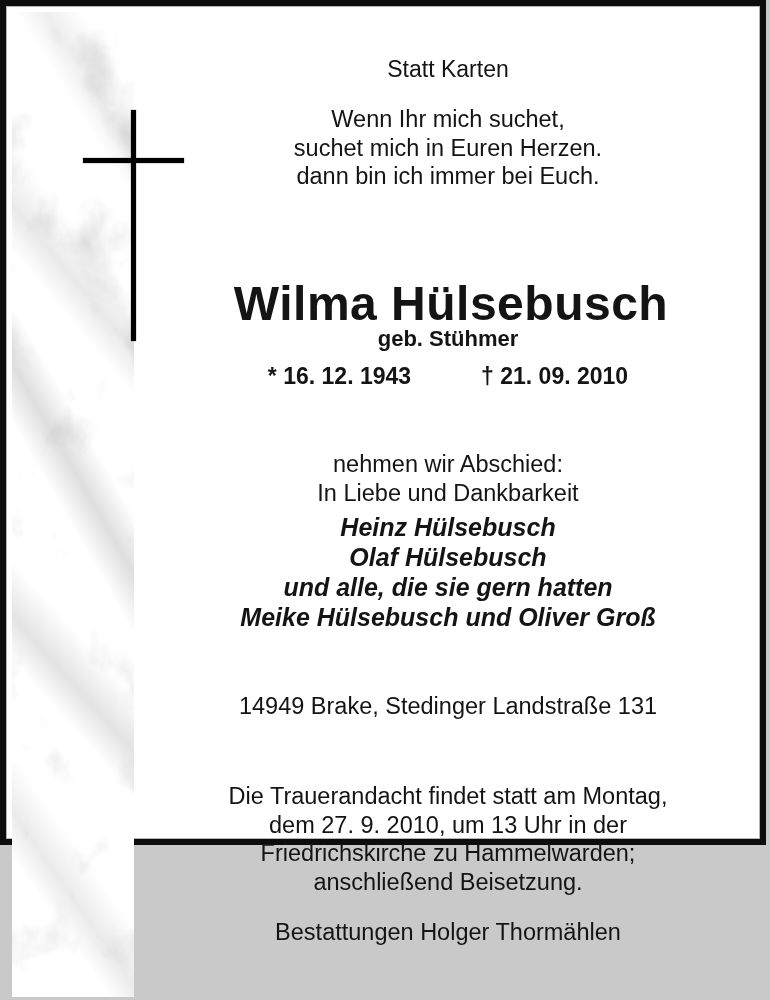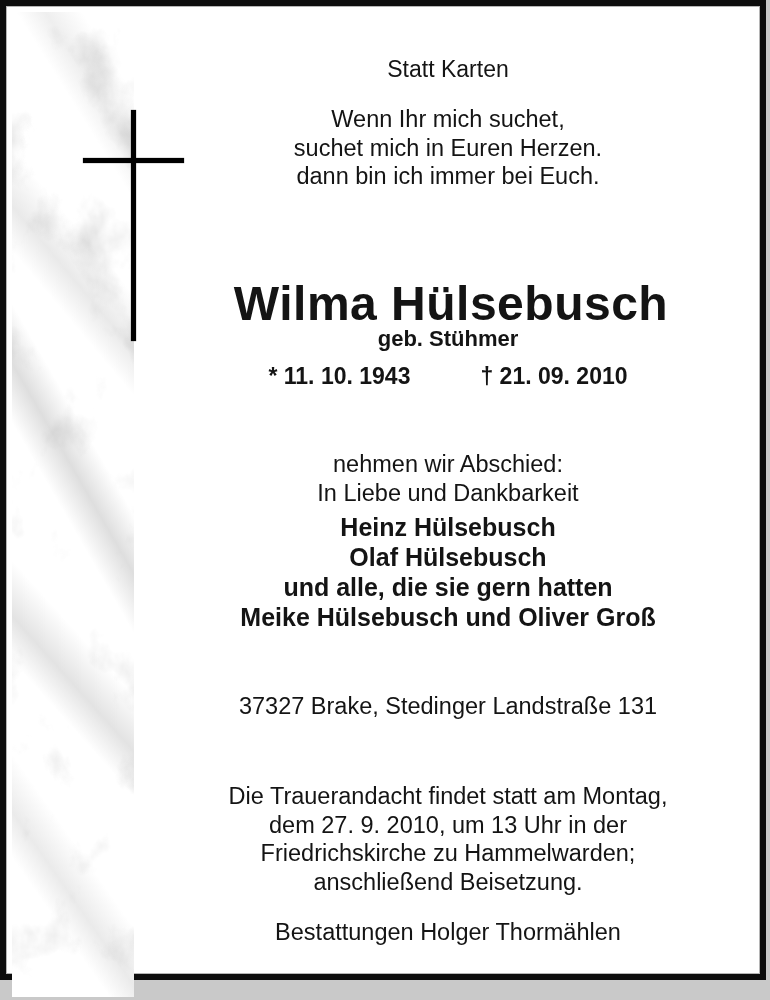--- a/index.html
+++ b/index.html
@@ -15,21 +15,21 @@
     background: #c9c9c9;
     font-family: "Liberation Sans", "DejaVu Sans", sans-serif;
     color: #141414;
   }
   
   .frame {
     position: absolute;
     left: 0;
     top: 0;
     width: 766px;
-    height: 980px;
+    height: 845px;
     box-sizing: border-box;
     border: 6px solid #0d0d0d;
     background: #ffffff;
     box-shadow: inset 0 0 0 1px rgba(120,120,120,0.55);
   }
   
   .marble {
     position: absolute;
     left: 6px;
     top: 6px;
@@ -87,21 +87,21 @@
     text-align: center;
     white-space: nowrap;
   }
   .statt-karten   { top: 49px;  font-size: 23px;   line-height: 28px; }
   .verse          { top: 99px;  font-size: 23.5px; line-height: 28.6px; }
   .deceased-name  { top: 268px; font-size: 48px;   line-height: 54px; font-weight: bold; margin: 3px; letter-spacing: 0.5px; }
   .maiden-name    { top: 320px; font-size: 22px;   line-height: 26px; font-weight: bold; }
   .dates          { top: 357px; font-size: 23px;   line-height: 26px; font-weight: bold;
                     display: flex; justify-content: center; gap: 70px; }
   .farewell-intro { top: 444px; font-size: 23.5px; line-height: 28.6px; }
-  .mourners       { top: 506px; font-size: 25px;   line-height: 30px; font-weight: bold; }
+  .mourners       { top: 506px; font-size: 25px;   line-height: 30px; font-weight: bold; font-style: italic; }
   .address        { top: 686px; font-size: 23.5px; line-height: 28px; }
   .service        { top: 776px; font-size: 23.5px; line-height: 28.6px; }
   .funeral-home   { top: 912px; font-size: 23.5px; line-height: 28px; }
 </style>
 </head>
 <body>
 
 <div class="page">
   <div class="frame">
 
@@ -127,37 +127,37 @@
       <div class="block verse">
         <div>Wenn Ihr mich suchet,</div>
         <div>suchet mich in Euren Herzen.</div>
         <div>dann bin ich immer bei Euch.</div>
       </div>
 
       <h1 class="block deceased-name">Wilma Hülsebusch</h1>
       <div class="block maiden-name">geb. Stühmer</div>
 
       <div class="block dates">
-        <span>* 11. 10. 1943</span>
+        <span>* 16. 12. 1943</span>
         <span>† 21. 09. 2010</span>
       </div>
 
       <div class="block farewell-intro">
         <div>nehmen wir Abschied:</div>
         <div>In Liebe und Dankbarkeit</div>
       </div>
 
       <div class="block mourners">
         <div>Heinz Hülsebusch</div>
         <div>Olaf Hülsebusch</div>
         <div>und alle, die sie gern hatten</div>
         <div>Meike Hülsebusch und Oliver Groß</div>
       </div>
 
-      <div class="block address">37327 Brake, Stedinger Landstraße 131</div>
+      <div class="block address">14949 Brake, Stedinger Landstraße 131</div>
 
       <div class="block service">
         <div>Die Trauerandacht findet statt am Montag,</div>
         <div>dem 27. 9. 2010, um 13 Uhr in der</div>
         <div>Friedrichskirche zu Hammelwarden;</div>
         <div>anschließend Beisetzung.</div>
       </div>
 
       <div class="block funeral-home">Bestattungen Holger Thormählen</div>
     </div>

